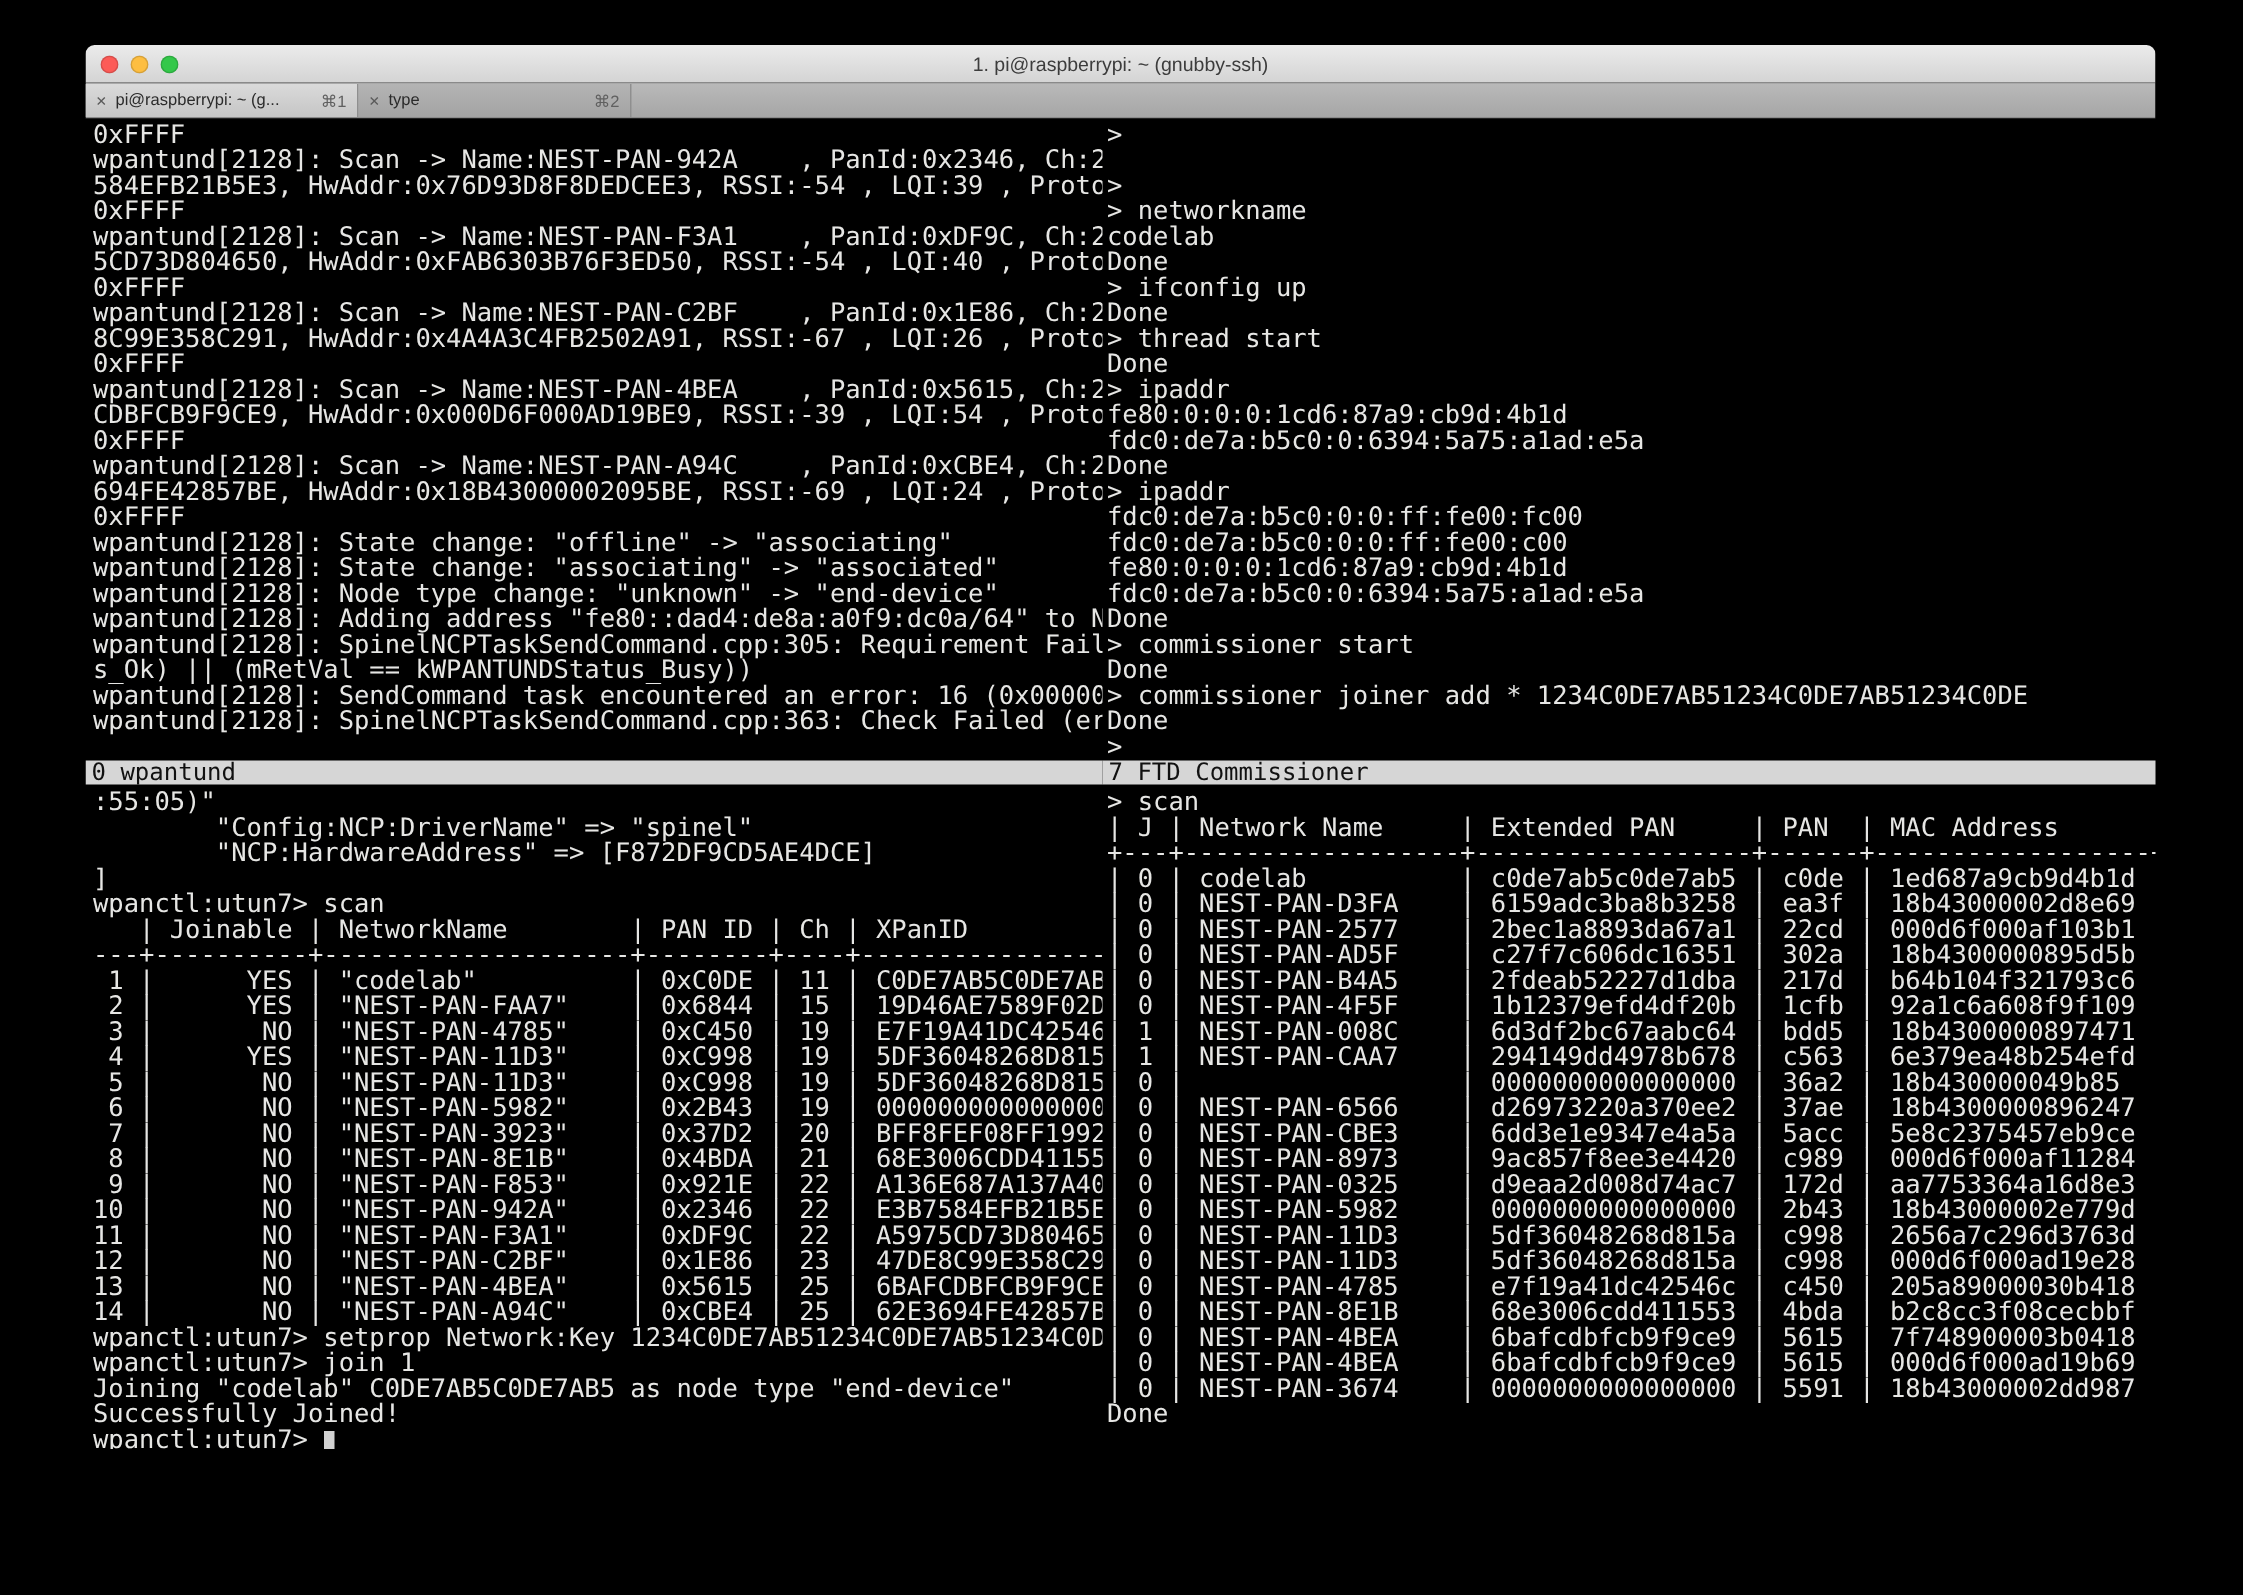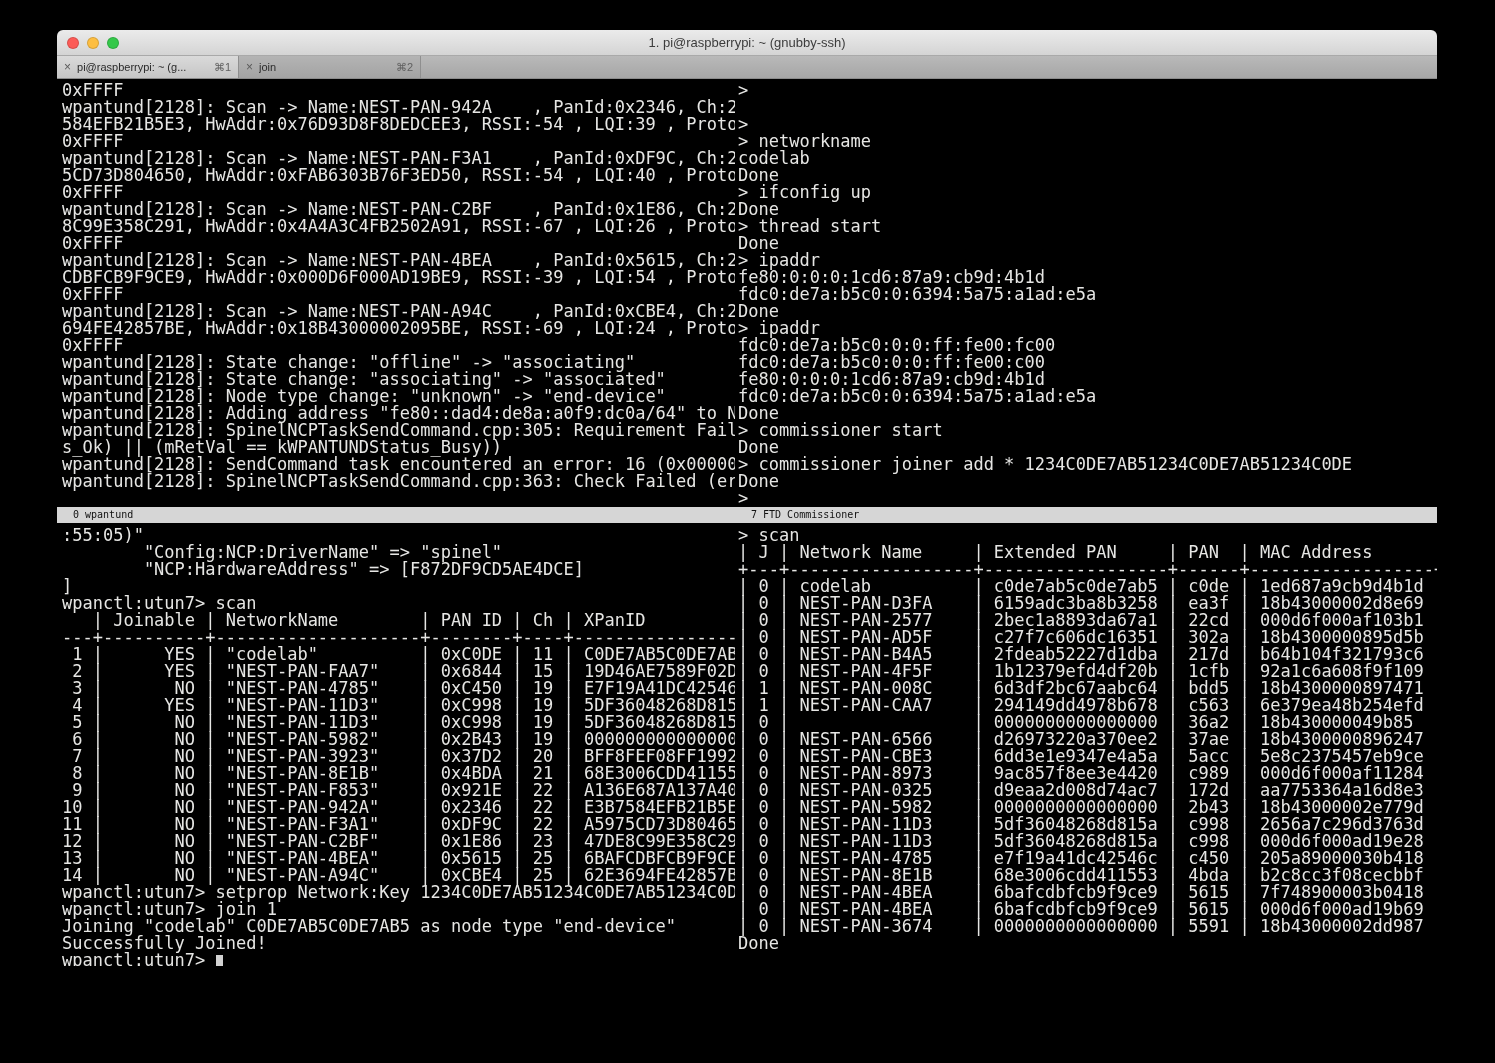--- a/index.html
+++ b/index.html
@@ -36,22 +36,22 @@
   .col.left  { width: 678px; }
   .divider { width: 4px; background: #000; }
   .col.right { flex: 1; padding-right: 13px; }
   .content { margin: 0; overflow: hidden; box-sizing: border-box;
              font-family: "DejaVu Sans Mono", monospace; font-size: 17px; line-height: 17px;
              color: #e6e6e4; padding: 0 0 0 5px; }
   .col.right .content { padding-left: 3px; }
   .h-top { height: 428px; padding-top: 3px; }
   .h-bot { height: 443px; padding-top: 4px; }
   .statusbar { height: 16px; background: #d6d6d6; color: #111;
-               font-family: "DejaVu Sans Mono", monospace; font-size: 10px; line-height: 16px;
-               padding-left: 16px; white-space: nowrap; overflow: hidden; }
+               font-family: "DejaVu Sans Mono", monospace; font-size: 16px; line-height: 16px;
+               padding-left: 4px; white-space: nowrap; overflow: hidden; }
   .filler { flex: 1; background: #000; }
   .cursor { display: inline-block; width: 7px; height: 13px; background: #d2d2d2;
             vertical-align: -2px; }
 </style>
 </head>
 <body>
 
 <div class="screen">
   <div class="window">
 
@@ -65,21 +65,21 @@
     </div>
 
     <div class="tabbar">
       <div class="tab active">
         <span class="tclose">×</span>
         <span class="tlabel">pi@raspberrypi: ~ (g...</span>
         <span class="tshort">⌘1</span>
       </div>
       <div class="tab">
         <span class="tclose">×</span>
-        <span class="tlabel">join</span>
+        <span class="tlabel">type</span>
         <span class="tshort">⌘2</span>
       </div>
     </div>
 
     <div class="terminal">
 
       <div class="col left">
         <div class="pane">
           <pre class="content h-top">0xFFFF
 wpantund[2128]: Scan -&gt; Name:NEST-PAN-942A    , PanId:0x2346, Ch:22, Joinable:NO , XPanId:0xE3B7

